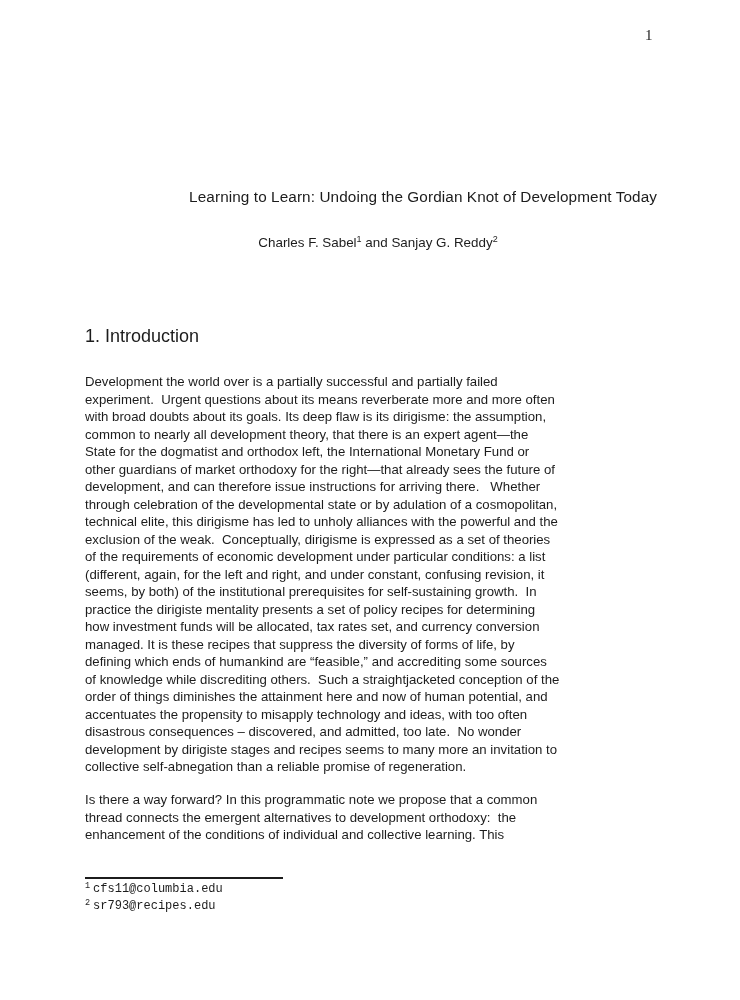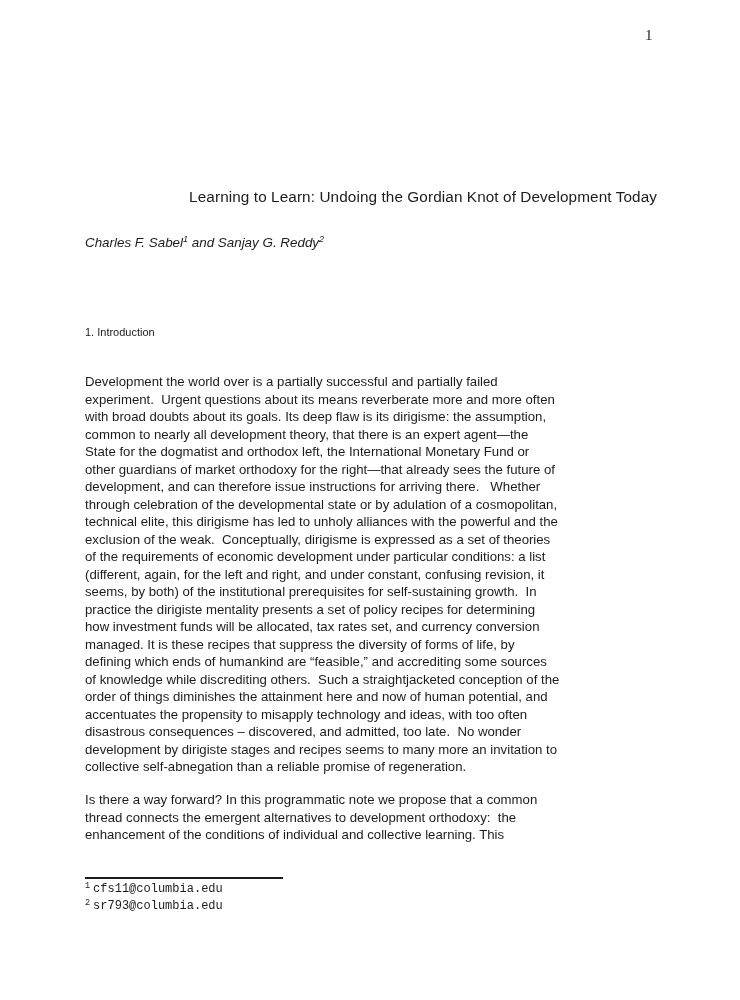--- a/index.html
+++ b/index.html
@@ -28,38 +28,37 @@
     left: 85px;
     top: 188px;
     width: 572px;
     text-align: right;
     font-size: 15.3px;
     letter-spacing: 0.1px;
     white-space: nowrap;
   }
 
   .authors-line {
-    left: 85px;
+    left: 92px;
     top: 235px;
     width: 572px;
-    text-align: left;
+    text-align: center;
     font-size: 13.4px;
     white-space: nowrap;
-    font-style: italic;
   }
   .authors-line .sup {
     font-size: 9px;
     position: relative;
     top: -5px;
   }
 
   .section-heading {
     left: 85px;
     top: 326px;
-    font-size: 11px;
+    font-size: 18px;
   }
 
   .body-para {
     left: 85px;
     width: 600px;
     font-size: 13.2px;
     line-height: 17.5px;
     white-space: pre;
   }
   .para-1 { top: 373px; }
@@ -128,15 +127,15 @@
 thread connects the emergent alternatives to development orthodoxy:  the
 enhancement of the conditions of individual and collective learning. This</div>
 
 <div class="abs footnote-rule"></div>
 
 <div class="abs footnotes">
   <div>
     <span class="fn-marker">1</span><span class="fn-text">cfs11@columbia.edu</span>
   </div>
   <div>
-    <span class="fn-marker">2</span><span class="fn-text">sr793@columbia.edu</span>
+    <span class="fn-marker">2</span><span class="fn-text">sr793@recipes.edu</span>
   </div>
 </div>
 
 </body></html>

